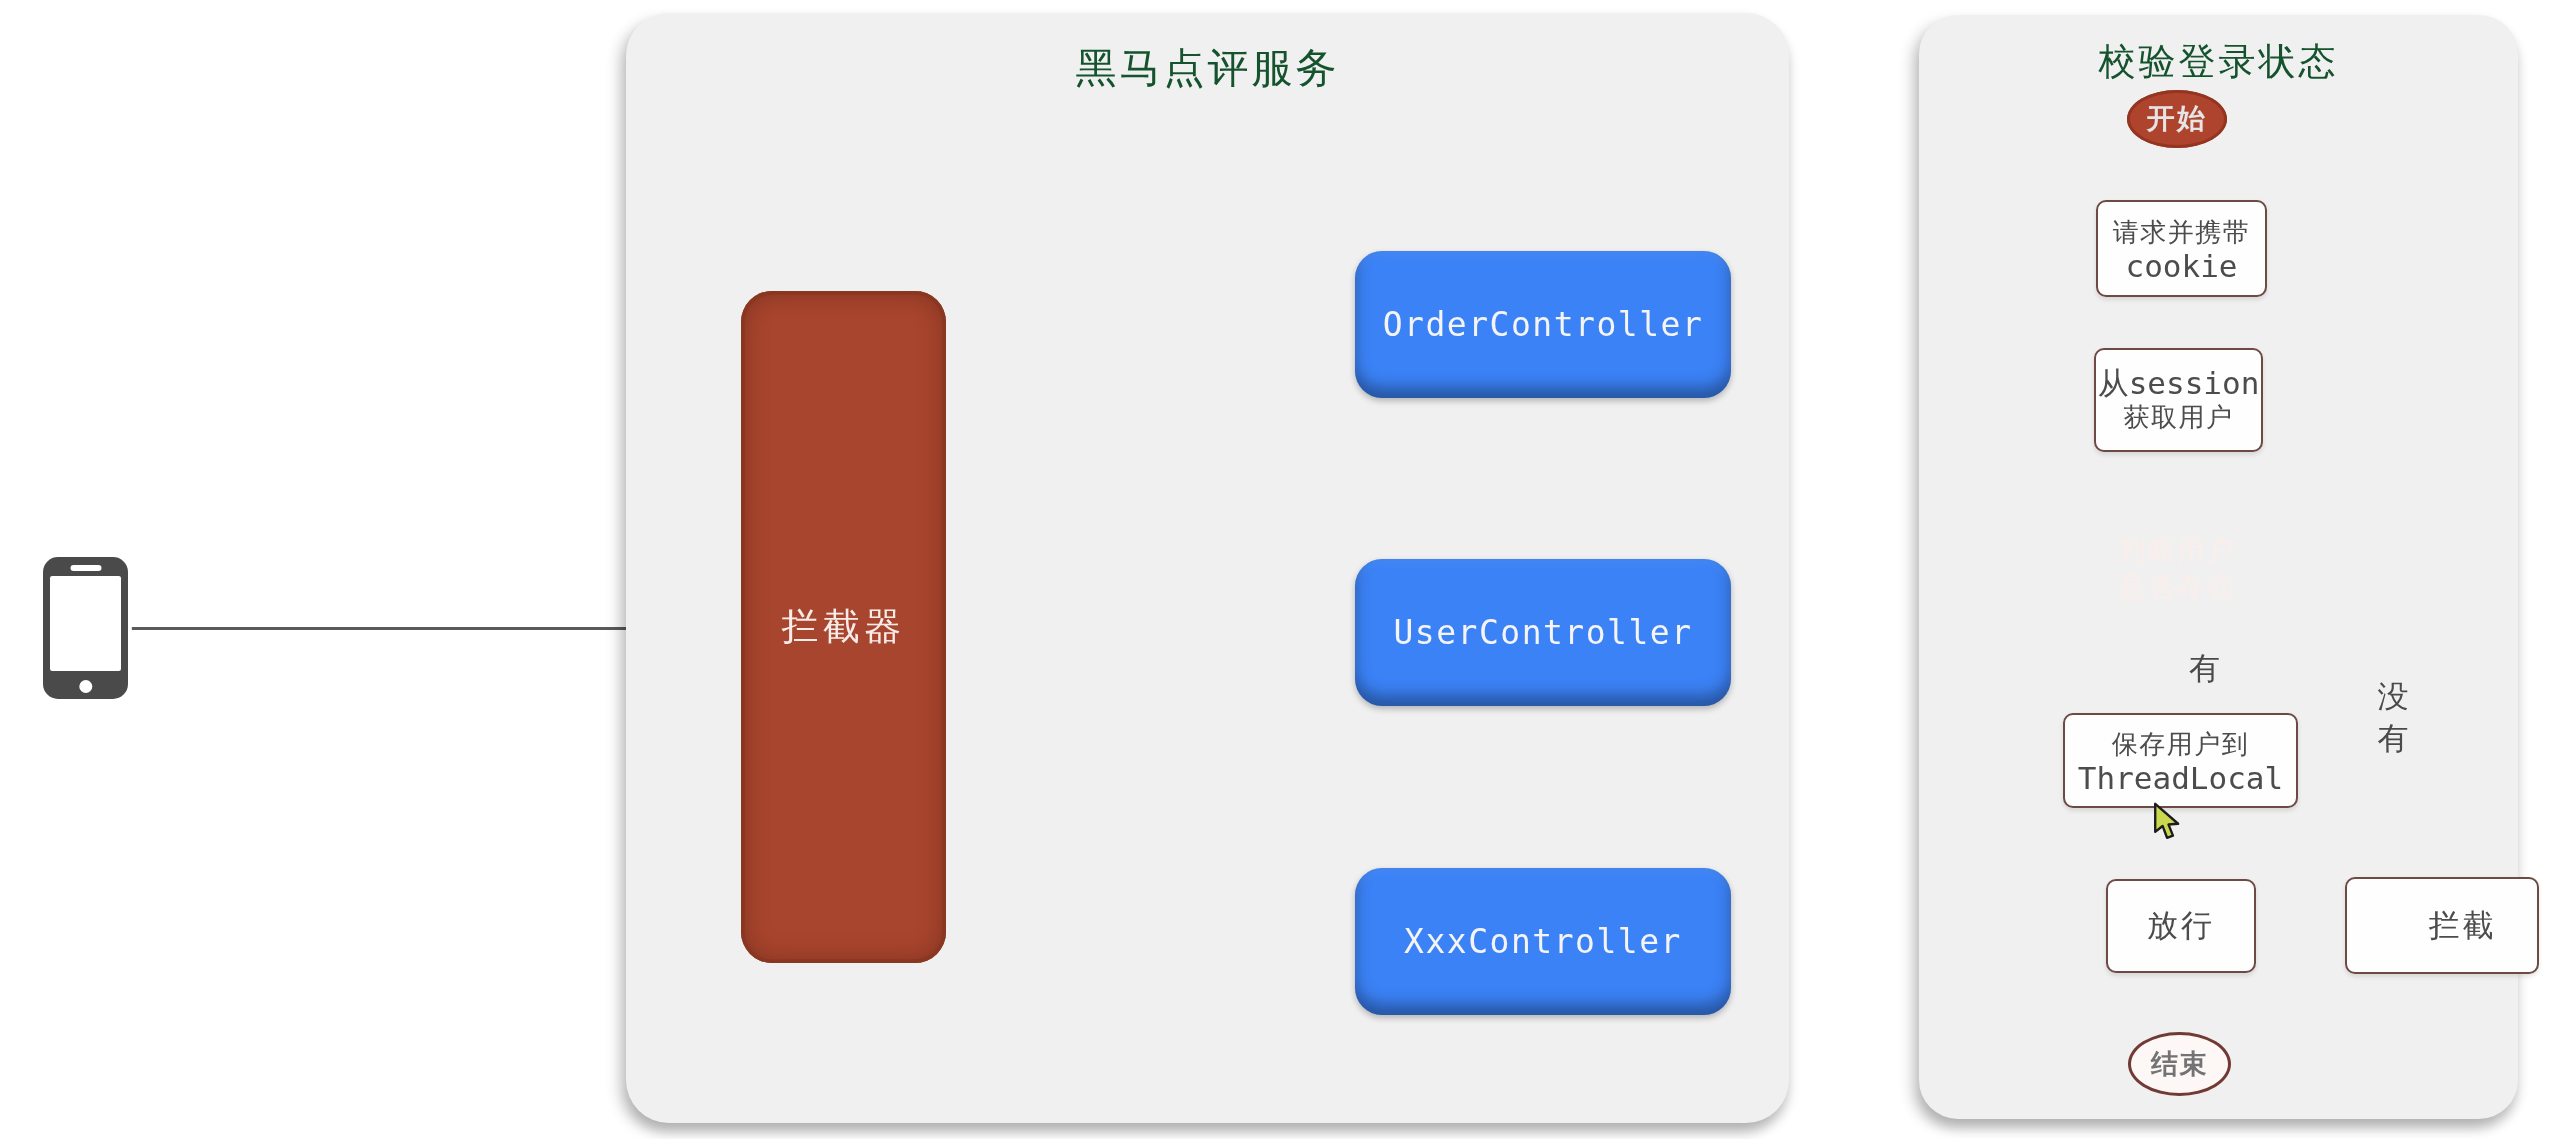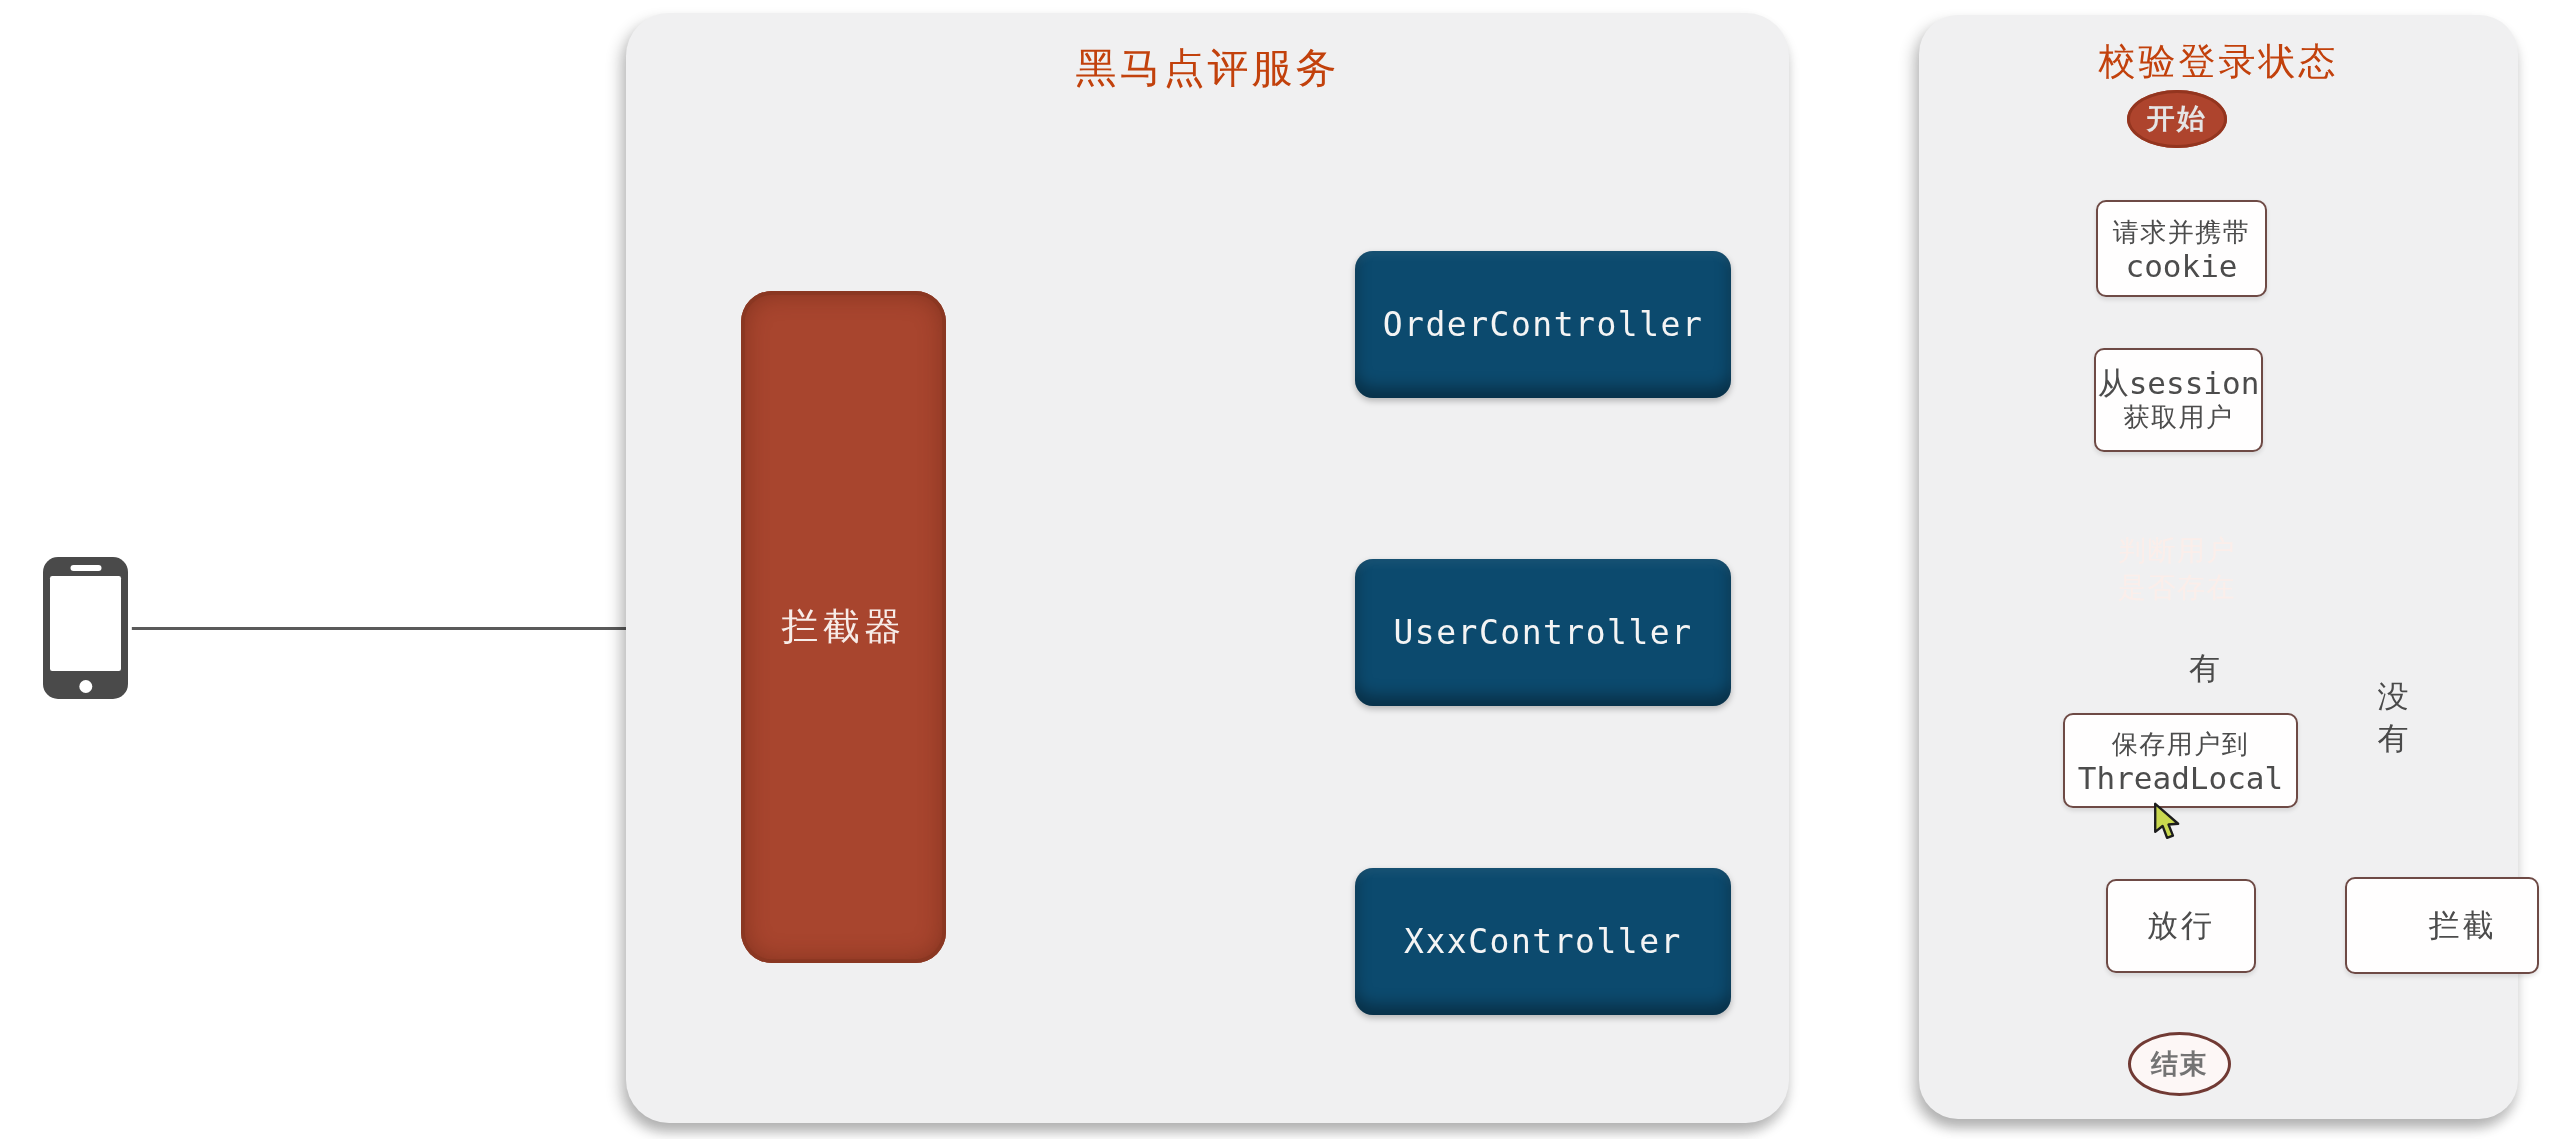--- a/index.html
+++ b/index.html
@@ -1,29 +1,29 @@
 <!DOCTYPE html>
 <html style="font-size:12px"><head>
 <meta charset="utf-8">
 <style>
   html,body{margin:0;padding:0;background:#ffffff;}
   #canvas{position:relative;width:2576px;height:1139px;background:#ffffff;overflow:hidden;
           font-family:"Liberation Sans",sans-serif;}
   .panel{position:absolute;background:#f0f0f1;border-radius:43px;
          box-shadow:-7.5px 7.5px 13.4px rgba(0,0,0,0.16), 0 9px 12px rgba(0,0,0,0.18);}
-  .panel-title{position:absolute;width:100%;text-align:center;color:#c2410c;
+  .panel-title{position:absolute;width:100%;text-align:center;color:#14532d;
                font-size:41px;letter-spacing:3px;font-weight:500;}
   .interceptor{position:absolute;left:741px;top:291px;width:205px;height:672px;
                background:#a8452e;border-radius:31px;
                box-shadow:inset 0 0 0 4.5px #8a3category722, inset 0 0 27px rgba(70,22,8,0.45);
                box-shadow:inset 0 0 0 3.7px #8a3722, inset 0 0 27px rgba(70,22,8,0.45);
                display:flex;align-items:center;justify-content:center;}
   .interceptor-label{color:#f7ece8;font-size:37px;letter-spacing:4.5px;}
-  .controller{position:absolute;left:1355px;width:376px;height:147px;background:#0c4a6e;
-              border-radius:18px;display:flex;align-items:center;justify-content:center;
+  .controller{position:absolute;left:1355px;width:376px;height:147px;background:#3b82f6;
+              border-radius:27px;display:flex;align-items:center;justify-content:center;
               box-shadow:inset 0 -10.5px 15px rgba(0,0,0,0.35), inset 0 6px 7.5px rgba(255,255,255,0.05),
                          0 3px 6px rgba(0,0,0,0.25);}
   .controller span{color:#f4f4f4;font-family:"DejaVu Sans Mono",monospace;font-size:33px;letter-spacing:1.5px;}
   .flow-box{position:absolute;background:#fffefe;border:2.2px solid #6e4a45;border-radius:10px;
             display:flex;flex-direction:column;align-items:center;justify-content:center;
             box-shadow:0 2.2px 4.5px rgba(0,0,0,0.10);}
   .flow-box .zh{color:#4c4c4c;font-size:26px;line-height:34px;letter-spacing:1.5px;}
   .flow-box .mono{color:#4c4c4c;font-family:"DejaVu Sans Mono",monospace;font-size:31px;line-height:34px;}
   .flow-box .big{color:#4c4c4c;font-size:31px;letter-spacing:3px;}
   .ellipse{position:absolute;border-radius:50%;display:flex;align-items:center;justify-content:center;}

